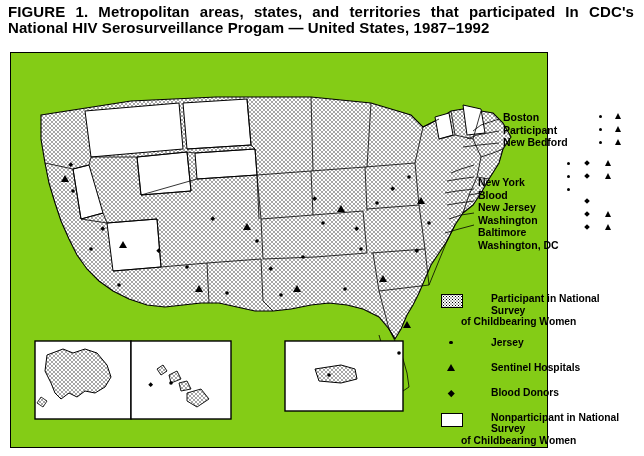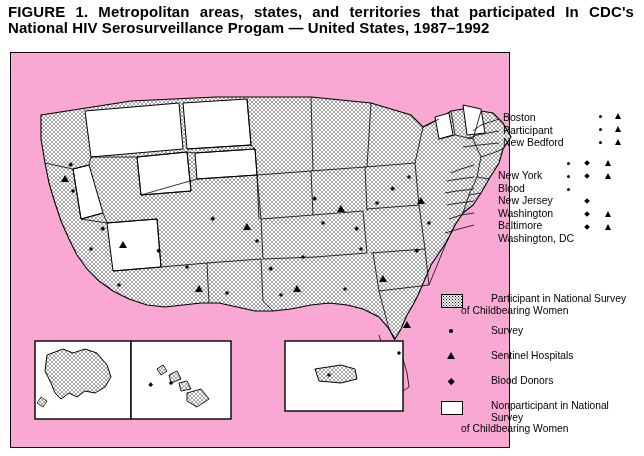--- a/index.html
+++ b/index.html
@@ -37,25 +37,26 @@
     white-space: normal;
   }
   #title-line-2 {
     display: block;
   }
   
   #figure-frame {
     position: absolute;
     left: 10px;
     top: 52px;
-    width: 500px;
+    width: 538px;
     height: 396px;
     border: 1.5px solid #000;
     box-sizing: border-box;
-    background: #f9a8d4;
+    background: #84cc16;
+    font-weight: bold;
   }
   
   #map-area {
     position: absolute;
     left: 0;
     top: 0;
     width: 622px;
     height: 396px;
   }
   svg#usmap {
@@ -69,22 +70,21 @@
     font-size: 10.5px;
     line-height: 12.6px;
     white-space: nowrap;
   }
   #callout-north {
     left: 492px;
     top: 58px;
   }
   #callout-mid {
     left: 467px;
-    top: 116px;
-    margin-left: 20px;
+    top: 123px;
   }
   .callout-row {
     height: 12.6px;
     display: block;
   }
   
   .sym-col {
     position: absolute;
     font-size: 9px;
     line-height: 12.6px;
@@ -395,21 +395,21 @@
         <div class="legend-row">
           <span class="legend-swatch-hatch"></span>
           <span class="legend-text">
             <span class="legend-line1">Participant in National Survey</span>
           </span>
           <span class="legend-line2" style="margin-left:0px;">of Childbearing Women</span>
         </div>
 
         <div class="legend-row">
           <span class="legend-mark dotm"></span>
-          <span class="legend-text">Survey</span>
+          <span class="legend-text">Jersey</span>
         </div>
 
         <div class="legend-row">
           <span class="legend-mark trim"></span>
           <span class="legend-text">Sentinel Hospitals</span>
         </div>
 
         <div class="legend-row">
           <span class="legend-mark diam"></span>
           <span class="legend-text">Blood Donors</span>

